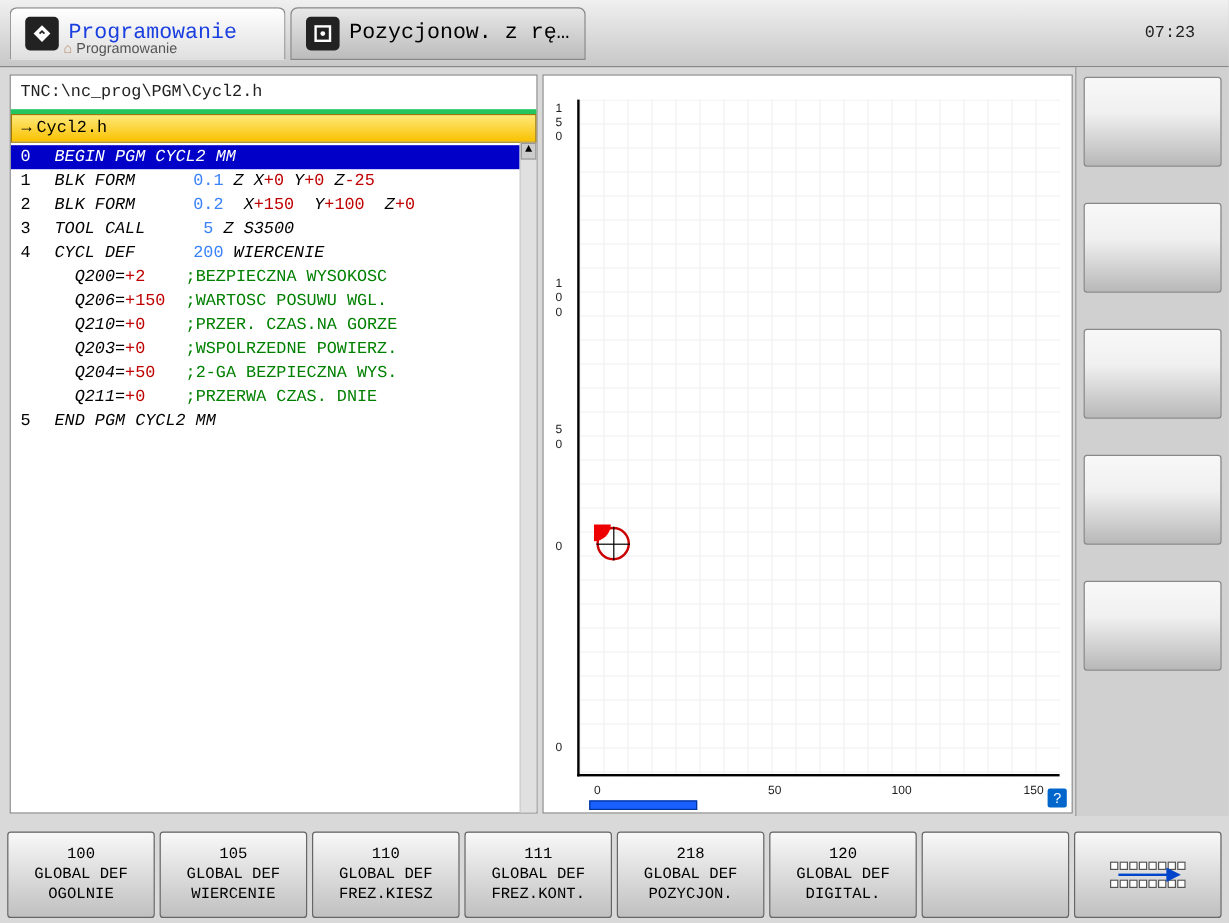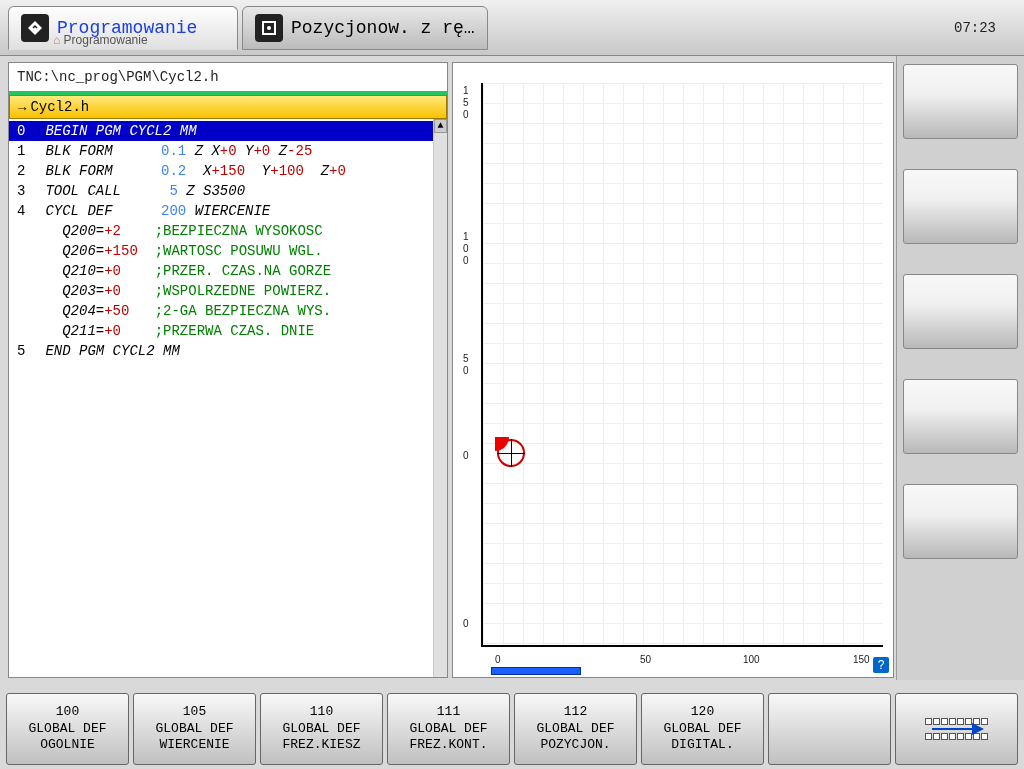--- a/index.html
+++ b/index.html
@@ -303,21 +303,21 @@
     <div>110</div>
       <div>GLOBAL DEF</div>
       <div>FREZ.KIESZ</div>
   </div>
   <div class="softkey">
     <div>111</div>
       <div>GLOBAL DEF</div>
       <div>FREZ.KONT.</div>
   </div>
   <div class="softkey">
-    <div>112</div>
+    <div>218</div>
       <div>GLOBAL DEF</div>
       <div>POZYCJON.</div>
   </div>
   <div class="softkey">
     <div>120</div>
       <div>GLOBAL DEF</div>
       <div>DIGITAL.</div>
   </div>
   <div class="softkey"></div>
   <div class="softkey arrow">

